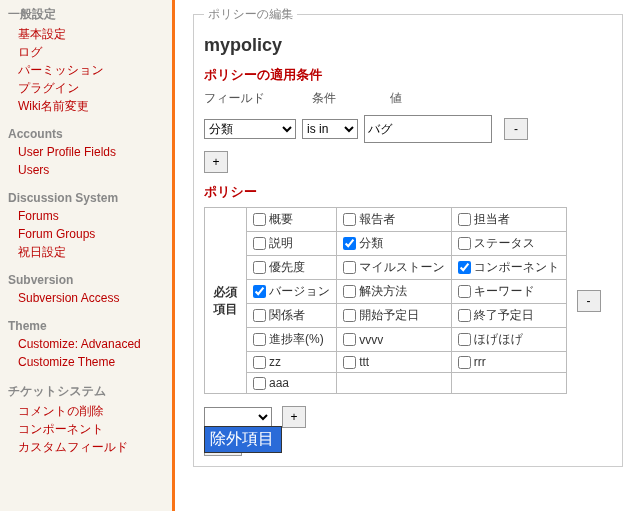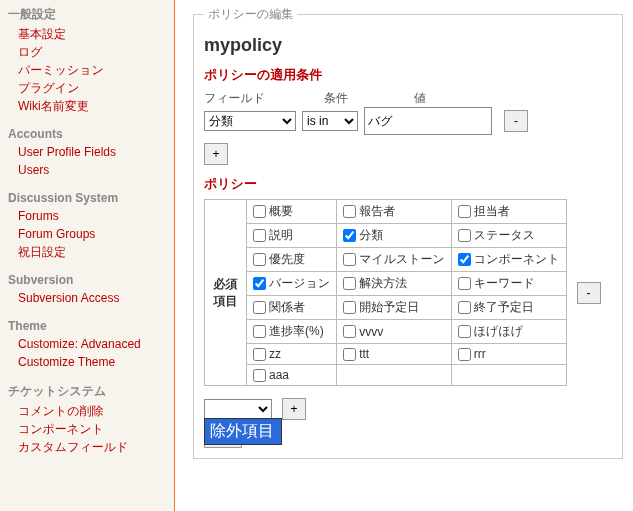--- a/index.html
+++ b/index.html
@@ -10,21 +10,21 @@
     background: #fff;
     color: #333;
     width: 633px;
     height: 511px;
     overflow: hidden;
     display: flex;
   }
   .sidebar {
     width: 175px;
     background: #f7f4ed;
-    border-right: 1px solid #f97316;
+    border-right: 3px solid #f97316;
     padding: 6px 4px 6px 8px;
     overflow: hidden;
   }
   .sidebar .group-title {
     color: #888;
     font-weight: bold;
     margin-top: 12px;
     margin-bottom: 2px;
     font-size: 12px;
   }
@@ -57,22 +57,22 @@
     color: #333;
   }
   h3 {
     color: #b00;
     font-size: 13px;
     font-weight: bold;
     margin: 10px 0 6px;
   }
   .cond-head {
     display: flex;
-    gap: 12px;
-    margin-bottom: 0;
+    gap: 0;
+    margin-bottom: 8px;
     font-family: Liberation Serif, serif;
   }
   .cond-head .th {
     color: #555;
     font-size: 12px;
   }
   .cond-head .th.f { width: 108px; }
   .cond-head .th.c { width: 78px; }
   .cond-row {
     display: flex;

